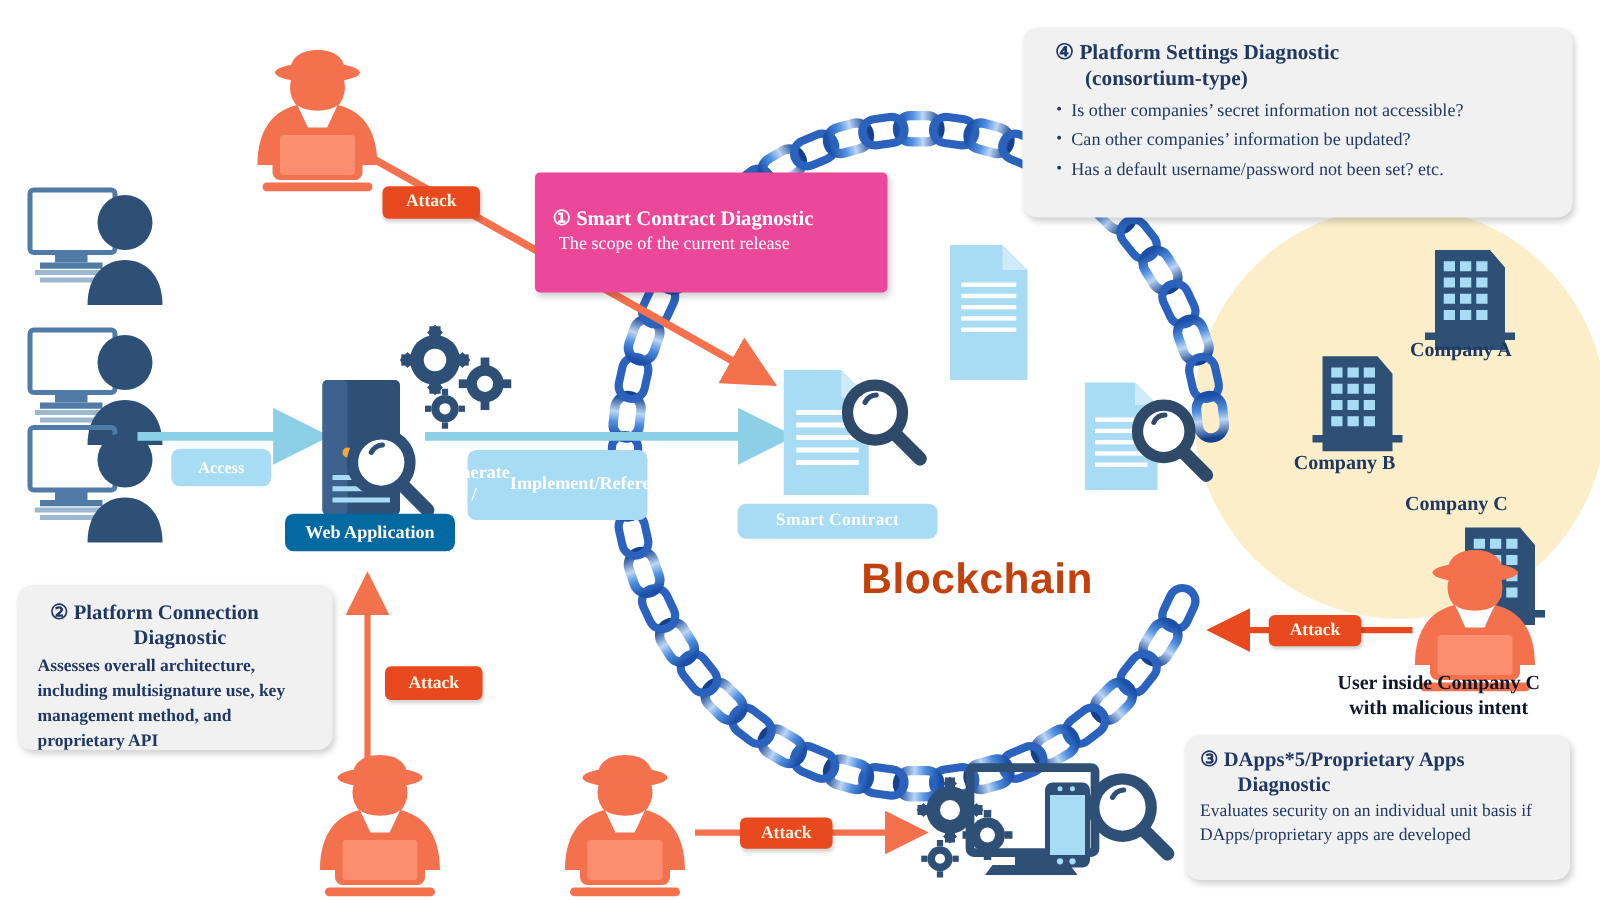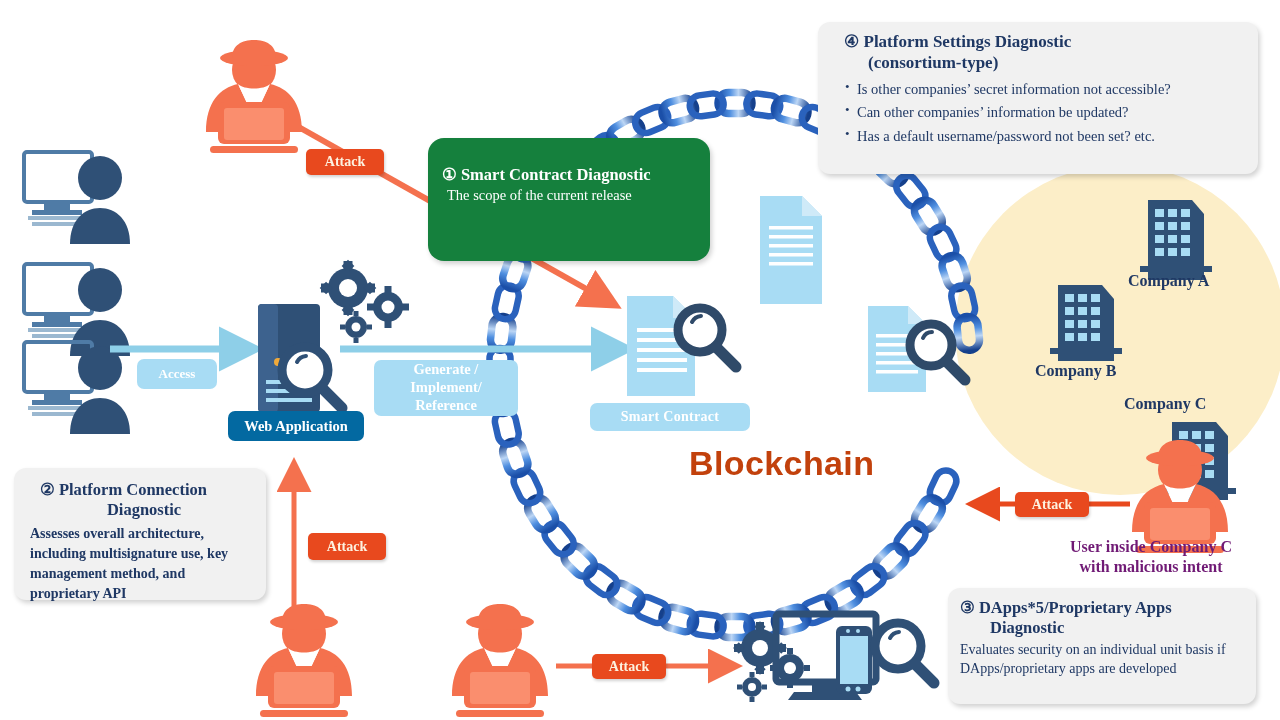--- a/index.html
+++ b/index.html
@@ -35,23 +35,23 @@
 
   
   #box4{left:818px;top:22px;width:440px;height:152px;padding:0;}
   #box4 .ttl{font-size:17px;padding:10px 0 0 26px;}
   #box4 .ttl .l2{display:block;padding-left:24px;}
   #box4 ul{margin-left:26px;margin-top:6px;font-size:14.5px;}
   #box4 li{margin-bottom:2px;}
 
   
   #box1{
-    left:428px;top:138px;width:282px;height:123px;
-    background:#15803d;box-shadow:2px 3px 5px rgba(0,0,0,.18);
-    border-radius:16px;color:#ffffff;
+    left:428px;top:138px;width:282px;height:96px;
+    background:#ec4899;box-shadow:2px 3px 5px rgba(0,0,0,.18);
+    border-radius:4px;color:#ffffff;
   }
   #box1 .ttl{color:#fff;font-size:16.5px;padding:27px 0 0 14px;}
   #box1 .sub{color:#fff;font-size:14.5px;padding:2px 0 0 19px;font-weight:normal;}
 
   
   #box2{left:14px;top:468px;width:252px;height:132px;}
   #box2 .ttl{font-size:16.5px;padding:12px 0 0 26px;}
   #box2 .ttl .l2{display:block;text-align:center;padding-right:18px;}
   #box2 .body{
     font-size:14px;font-weight:bold;line-height:1.42;
@@ -74,42 +74,42 @@
   }
   .pill-blue{background:#a8dcf4;color:#ffffff;}
   .pill-dark{background:#0369a1;color:#ffffff;}
   .pill-attack{
     background:#e8491e;color:#fdf2e0;border-radius:5px;
     box-shadow:1px 2px 3px rgba(0,0,0,.18);font-size:14px;
   }
 
   #lbl-access{left:137px;top:359px;width:80px;height:30px;font-size:13px;}
   #lbl-generate{left:374px;top:360px;width:144px;height:56px;
-                font-size:14.5px;line-height:1.22;flex-direction:column;}
+                font-size:14.5px;line-height:1.22;flex-direction:row;}
   #lbl-smart{left:590px;top:403px;width:160px;height:28px;font-size:14px;
              letter-spacing:.3px;}
   #lbl-webapp{left:228px;top:411px;width:136px;height:30px;font-size:14.5px;}
 
   #atk1{left:306px;top:149px;width:78px;height:26px;}
   #atk2{left:308px;top:533px;width:78px;height:27px;}
   #atk3{left:592px;top:654px;width:74px;height:25px;}
   #atk4{left:1015px;top:492px;width:74px;height:25px;}
 
   
   .tlabel{position:absolute;color:#1f3864;font-weight:bold;
           font-family:"Liberation Serif",serif;}
   #lab-compA{left:1128px;top:272px;font-size:16px;}
   #lab-compB{left:1035px;top:362px;font-size:16px;}
   #lab-compC{left:1124px;top:395px;font-size:16px;}
   #lab-blockchain{
     left:689px;top:444px;font-size:34px;color:#c2410c;font-weight:bold;
     font-family:"Liberation Sans",sans-serif;letter-spacing:.4px;
   }
   #lab-malicious{
-    left:1070px;top:537px;font-size:16px;color:#701a75;font-weight:bold;
+    left:1070px;top:537px;font-size:16px;color:#0f172a;font-weight:bold;
     line-height:1.28;text-align:center;
   }
 
   
   #art{position:absolute;left:0;top:0;width:1280px;height:720px;}
 </style>
 </head>
 <body>
 
 <div id="stage">

